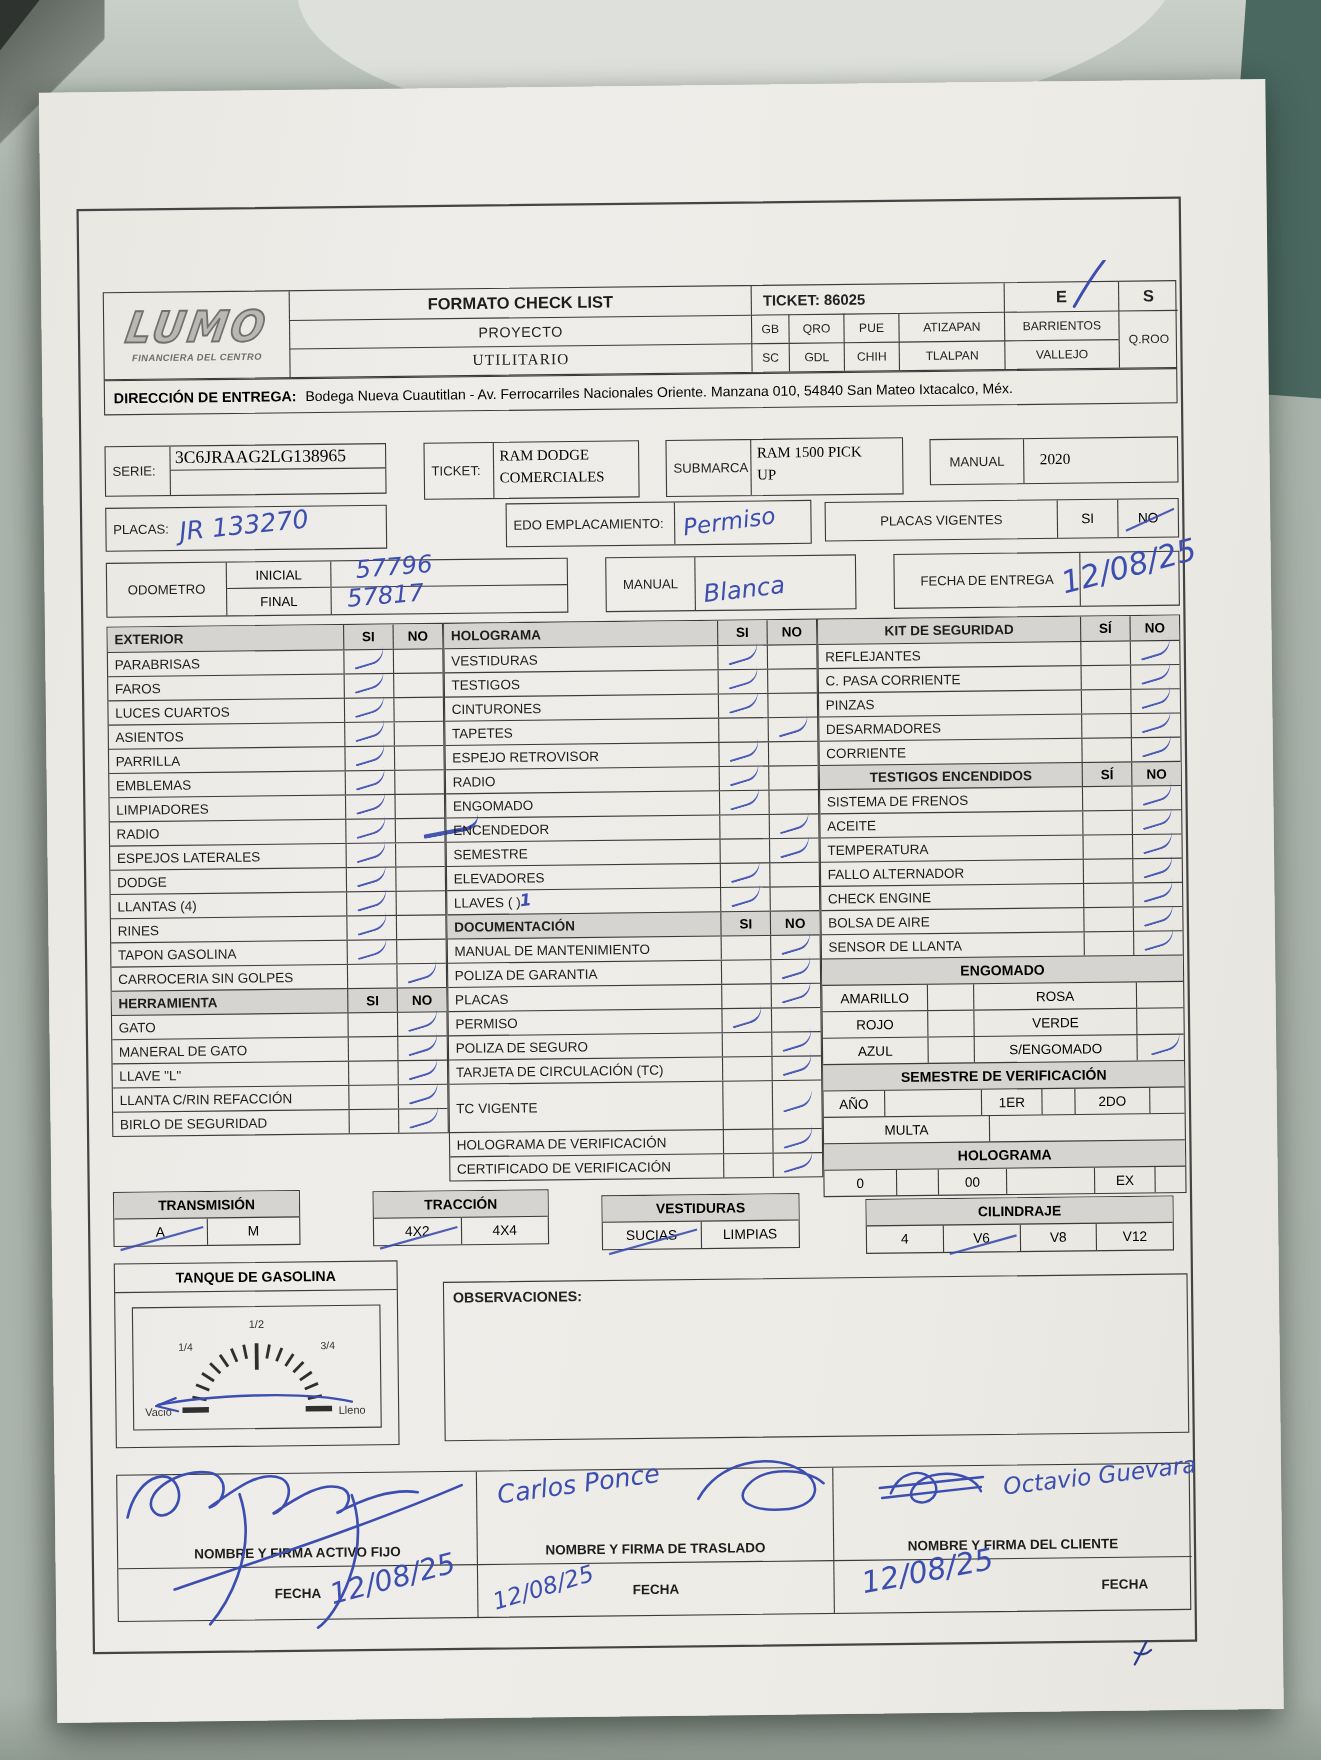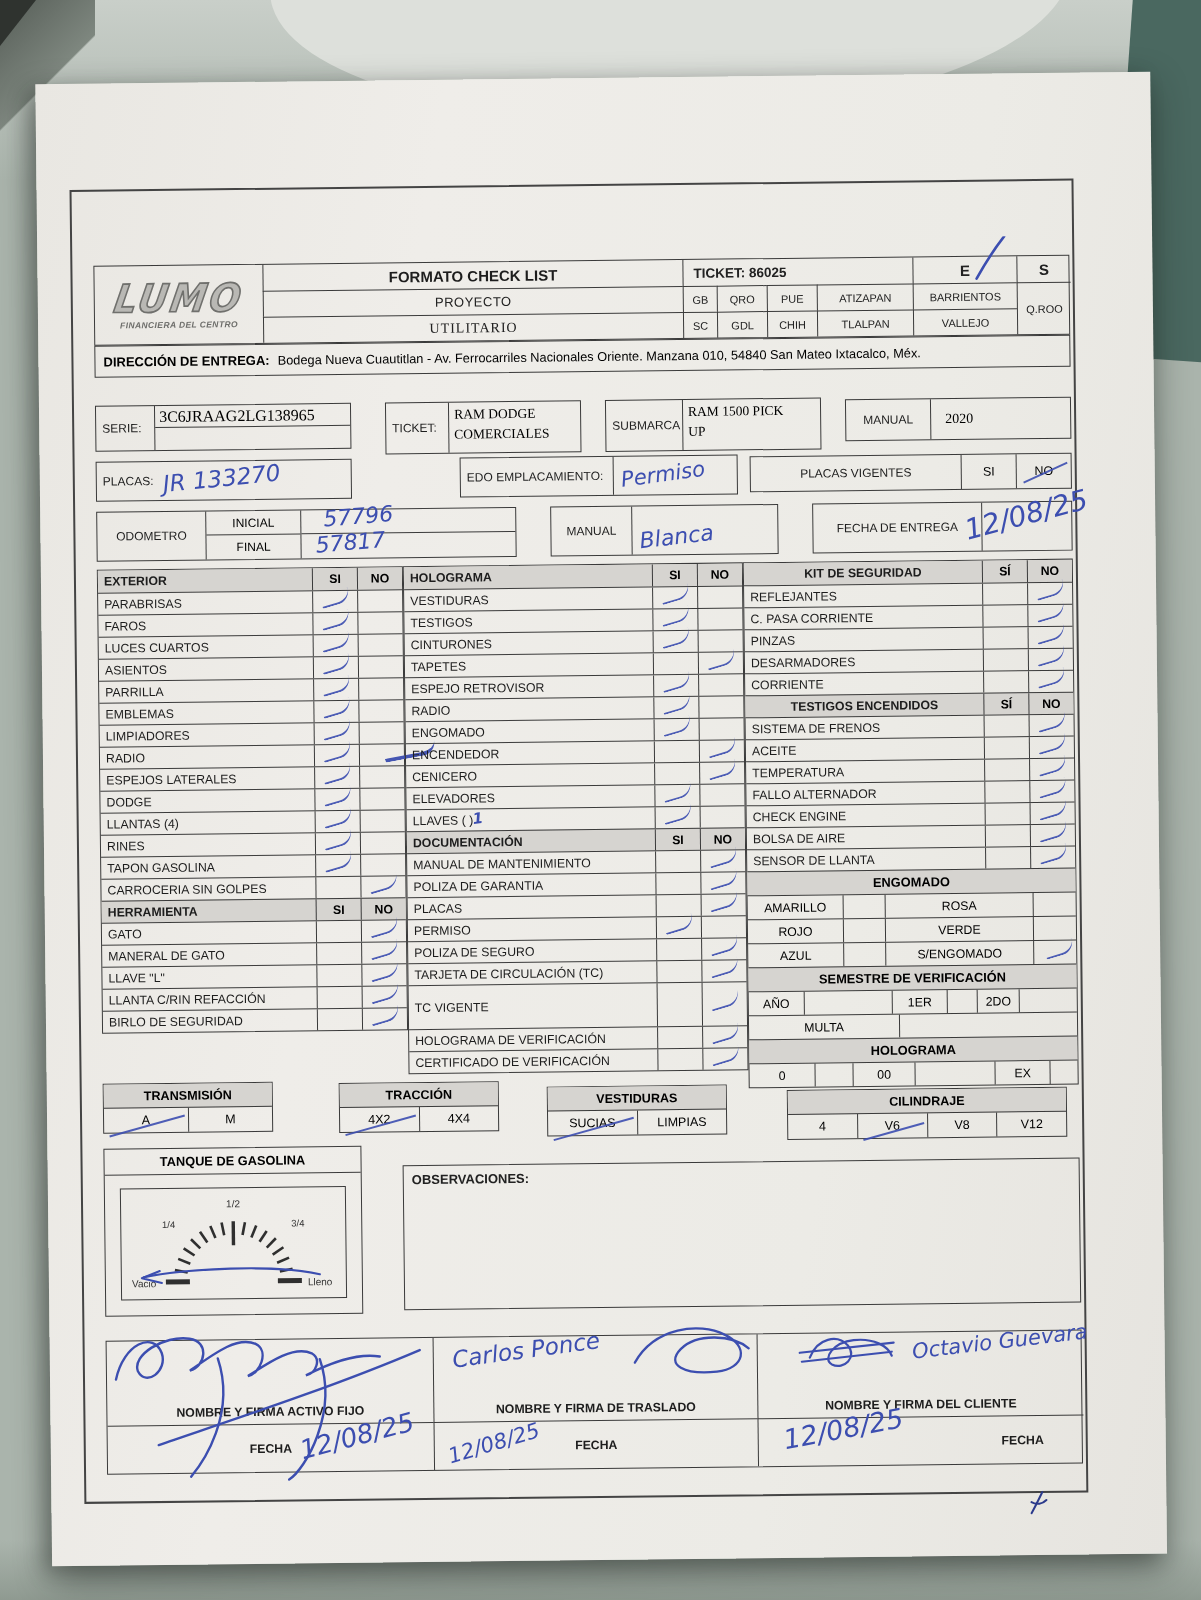--- a/index.html
+++ b/index.html
@@ -517,21 +517,21 @@
           <div class="clabel">
             <span>ENCENDEDOR</span>
           </div>
           <div class="ccell"></div>
           <div class="ccell">
             <span class="chk"></span>
           </div>
         </div>
         <div class="crow">
           <div class="clabel">
-            <span>CENICERO</span>
+            <span>SEMESTRE</span>
           </div>
           <div class="ccell"></div>
           <div class="ccell">
             <span class="chk"></span>
           </div>
         </div>
         <div class="crow">
           <div class="clabel">
             <span>ELEVADORES</span>
           </div>
@@ -798,21 +798,21 @@
         <div class="scell sfill">
           <span class="chk" style="left:60%"></span>
         </div>
       </div>
       <div class="srow shead">SEMESTRE DE VERIFICACIÓN</div>
       <div class="srow">
         <div class="scell" style="width:55px">AÑO</div>
         <div class="scell" style="width:88px"></div>
         <div class="scell" style="width:55px">1ER</div>
         <div class="scell" style="width:30px"></div>
-        <div class="scell" style="width:42px">2DO</div>
+        <div class="scell" style="width:68px">2DO</div>
         <div class="scell sfill"></div>
       </div>
       <div class="srow">
         <div class="scell" style="width:150px">MULTA</div>
         <div class="scell sfill"></div>
       </div>
       <div class="srow shead">HOLOGRAMA</div>
       <div class="srow">
         <div class="scell" style="width:65px">0</div>
         <div class="scell" style="width:38px"></div>

